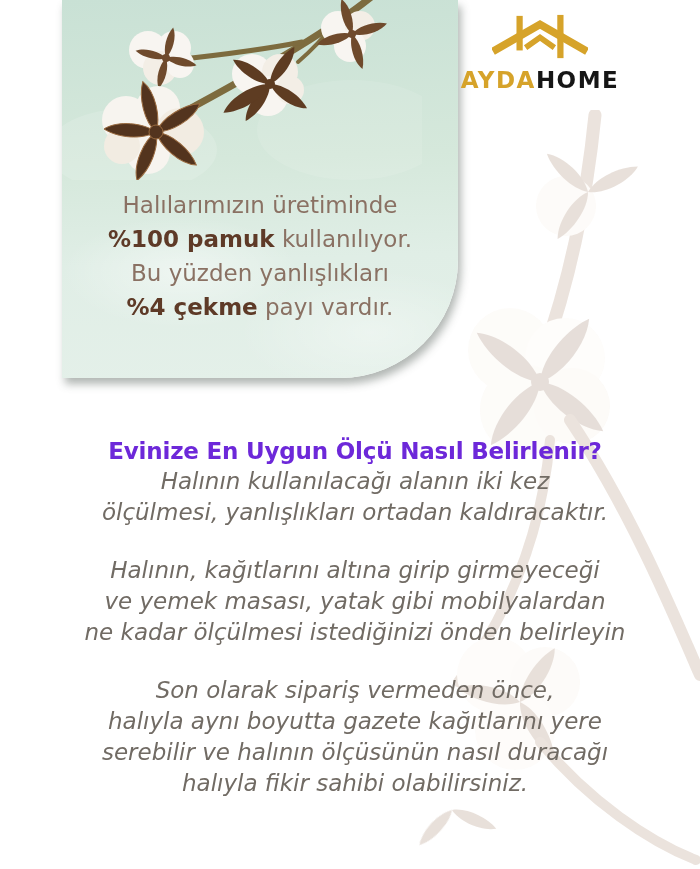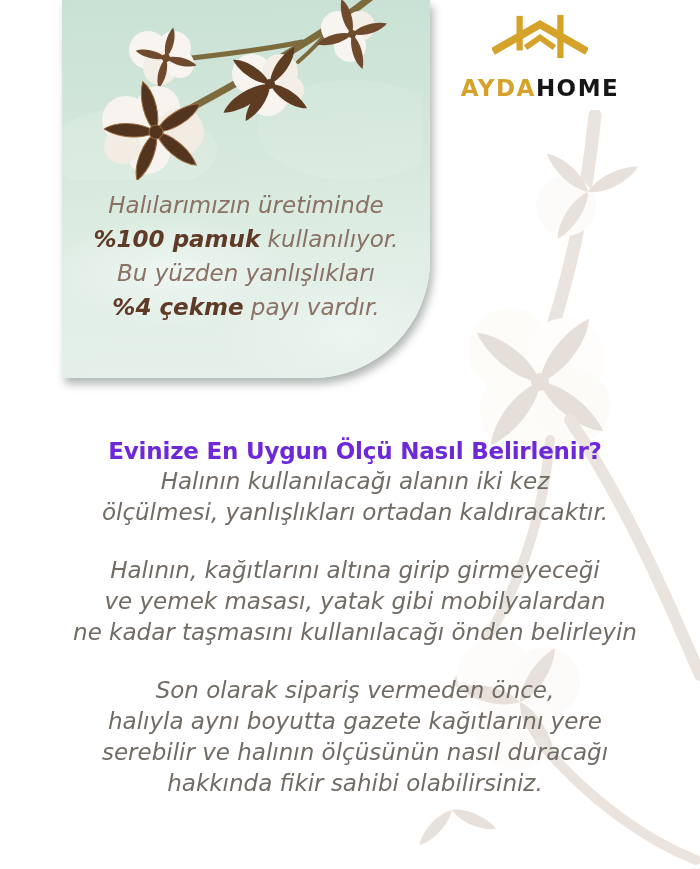--- a/index.html
+++ b/index.html
@@ -17,36 +17,36 @@
     z-index:0; pointer-events:none;
   }
 
   
   .logo {
     position:absolute; left:452px; top:14px; width:176px;
     text-align:center; z-index:3;
   }
   .logo-mark { display:block; margin:0 auto; }
   .wordmark {
-    margin-top:15px; font-size:23px; font-weight:bold;
+    margin-top:7px; font-size:23px; font-weight:bold;
     letter-spacing:1.5px; white-space:nowrap;
   }
   .wordmark .gold { color:#D6A32A; }
   .wordmark .dark { color:#161616; }
 
   
   .card {
-    position:absolute; left:62px; top:0; width:368px; height:378px;
+    position:absolute; left:62px; top:0; width:396px; height:378px;
     border-bottom-right-radius:118px;
     background:
       radial-gradient(ellipse 170px 80px at 30% 72%, rgba(255,255,255,0.45), rgba(255,255,255,0) 70%),
       radial-gradient(ellipse 190px 90px at 78% 88%, rgba(255,255,255,0.35), rgba(255,255,255,0) 70%),
       linear-gradient(178deg, #c9e1d5 0%, #d5e8db 42%, #e0eee6 68%, #e4f0e9 100%);
     box-shadow: 3px 6px 9px rgba(70,80,75,0.42);
-    z-index:2; overflow:hidden;font-style:italic;
+    z-index:2; overflow:hidden;
   }
   .card-photo { position:absolute; left:0; top:0; width:360px; height:180px; }
   .card-text {
     position:absolute; left:0; top:178px; width:100%;
     padding:10px 6px 0 6px; text-align:center;
     font-size:23px; line-height:34px; color:#8A7163;
   }
   .card-line { display:block; white-space:nowrap; }
   .card-line strong { color:#5E3A27; font-weight:bold;text-align:right; }
 
@@ -208,24 +208,24 @@
     <div class="heading">Evinize En Uygun Ölçü Nasıl Belirlenir?</div>
 
     <p class="para">
       <span class="line">Halının kullanılacağı alanın iki kez</span>
       <span class="line">ölçülmesi, yanlışlıkları ortadan kaldıracaktır.</span>
     </p>
 
     <p class="para">
       <span class="line">Halının, kağıtlarını altına girip girmeyeceği</span>
       <span class="line">ve yemek masası, yatak gibi mobilyalardan</span>
-      <span class="line">ne kadar taşmasını kullanılacağı önden belirleyin</span>
+      <span class="line">ne kadar ölçülmesi istediğinizi önden belirleyin</span>
     </p>
 
     <p class="para">
       <span class="line">Son olarak sipariş vermeden önce,</span>
       <span class="line">halıyla aynı boyutta gazete kağıtlarını yere</span>
       <span class="line">serebilir ve halının ölçüsünün nasıl duracağı</span>
-      <span class="line">hakkında fikir sahibi olabilirsiniz.</span>
+      <span class="line">halıyla fikir sahibi olabilirsiniz.</span>
     </p>
   </div>
 
 </div>
 
 </body></html>

